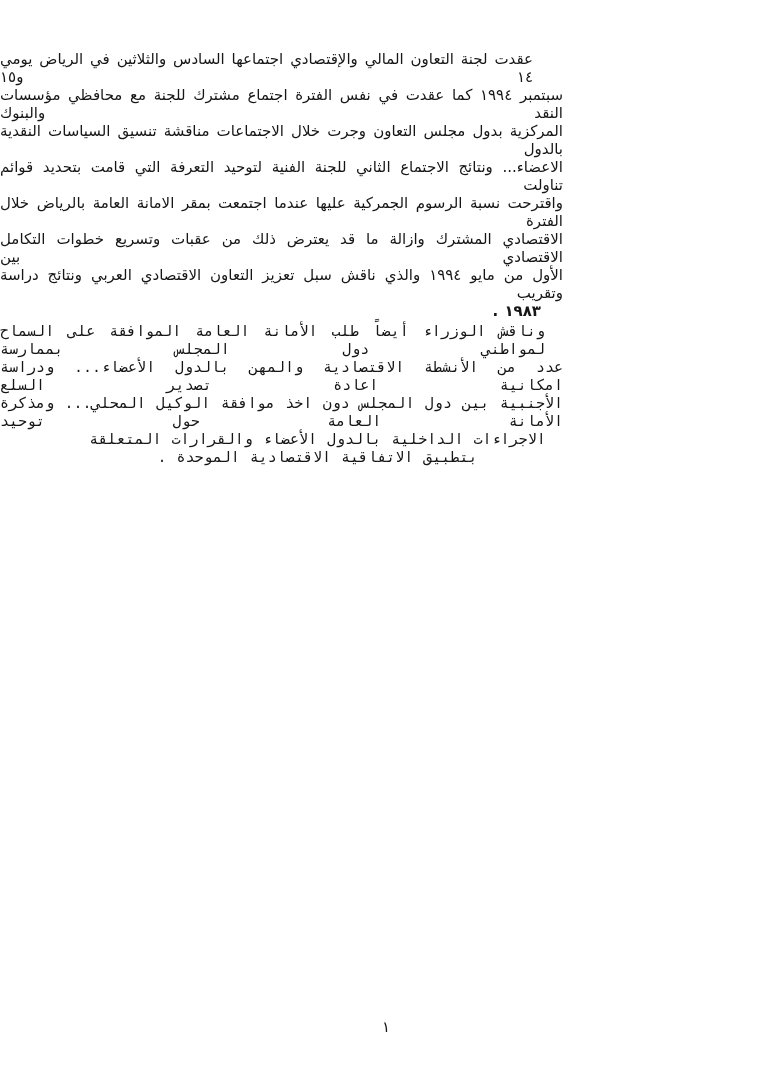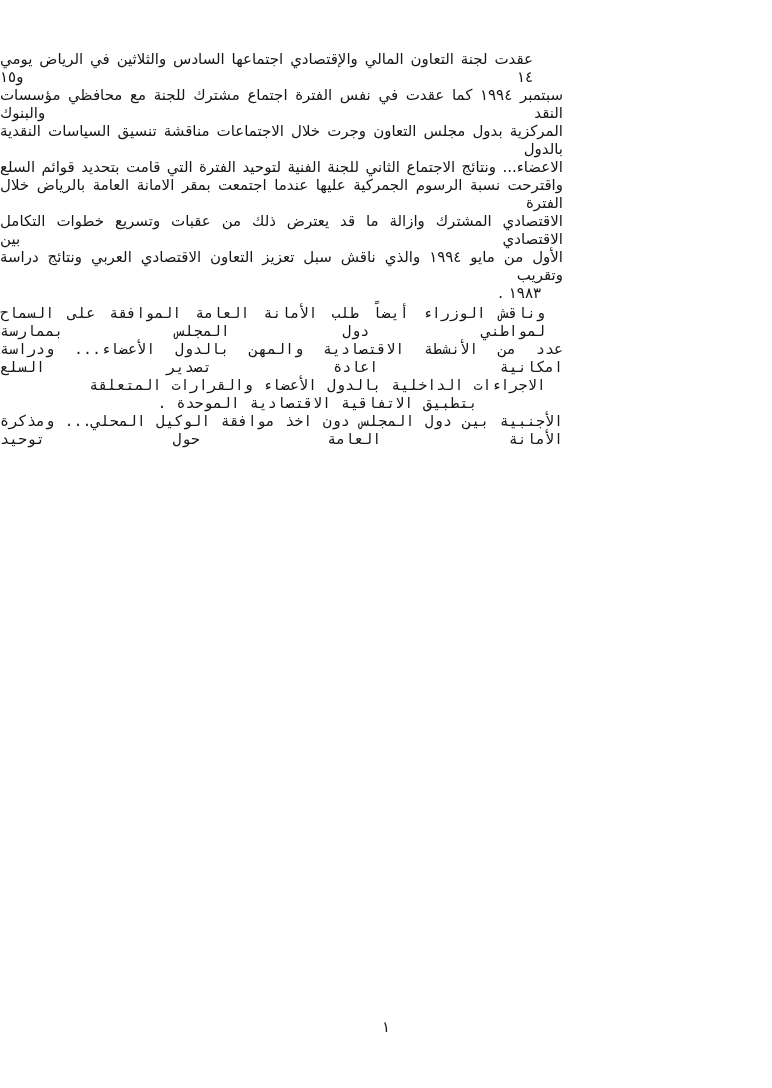--- a/index.html
+++ b/index.html
@@ -51,20 +51,21 @@
   .bline.first-p1 {
     padding-right: 30px;
   }
   .bline.first-p2 {
     padding-right: 18px;
   }
   .bline.end-right {
     text-align: left;
     text-align-last: right;
     padding-right: 22px;
+    font-weight: bold;
   }
   .bline.end-center {
     text-align: center;
     text-align-last: center;
     padding-left: 72px;
   }
   .page-number {
     position: absolute;
     top: 1018px;
     left: 0;
@@ -79,31 +80,31 @@
 
 <div class="page">
 
 
   <div class="body-col">
 
     <div class="para">
       <div class="bline first-p1">عقدت لجنة التعاون المالي والإقتصادي اجتماعها السادس والثلاثين في الرياض يومي ١٤ و١٥</div>
       <div class="bline">سبتمبر ١٩٩٤ كما عقدت في نفس الفترة اجتماع مشترك للجنة مع محافظي مؤسسات النقد والبنوك</div>
       <div class="bline">المركزية بدول مجلس التعاون وجرت خلال الاجتماعات مناقشة تنسيق السياسات النقدية بالدول</div>
-      <div class="bline">الاعضاء... ونتائج الاجتماع الثاني للجنة الفنية لتوحيد الفترة التي قامت بتحديد قوائم السلع</div>
+      <div class="bline">الاعضاء... ونتائج الاجتماع الثاني للجنة الفنية لتوحيد التعرفة التي قامت بتحديد قوائم تناولت</div>
       <div class="bline">واقترحت نسبة الرسوم الجمركية عليها عندما اجتمعت بمقر الامانة العامة بالرياض خلال الفترة</div>
       <div class="bline">الاقتصادي المشترك وازالة ما قد يعترض ذلك من عقبات وتسريع خطوات التكامل الاقتصادي بين</div>
       <div class="bline">الأول من مايو ١٩٩٤ والذي ناقش سبل تعزيز التعاون الاقتصادي العربي ونتائج دراسة وتقريب</div>
       <div class="bline end-right">١٩٨٣ .</div>
     </div>
 
     <div class="para">
       <div class="bline first-p2">وناقش الوزراء أيضاً طلب الأمانة العامة الموافقة على السماح لمواطني دول المجلس بممارسة</div>
       <div class="bline">عدد من الأنشطة الاقتصادية والمهن بالدول الأعضاء... ودراسة امكانية اعادة تصدير السلع</div>
+      <div class="bline">الأجنبية بين دول المجلس دون اخذ موافقة الوكيل المحلي... ومذكرة الأمانة العامة حول توحيد</div>
       <div class="bline end-center">الاجراءات الداخلية بالدول الأعضاء والقرارات المتعلقة بتطبيق الاتفاقية الاقتصادية الموحدة .</div>
-      <div class="bline">الأجنبية بين دول المجلس دون اخذ موافقة الوكيل المحلي... ومذكرة الأمانة العامة حول توحيد</div>
     </div>
 
   </div>
 
   <div class="page-number">١</div>
 
 </div>
 
 </body></html>

